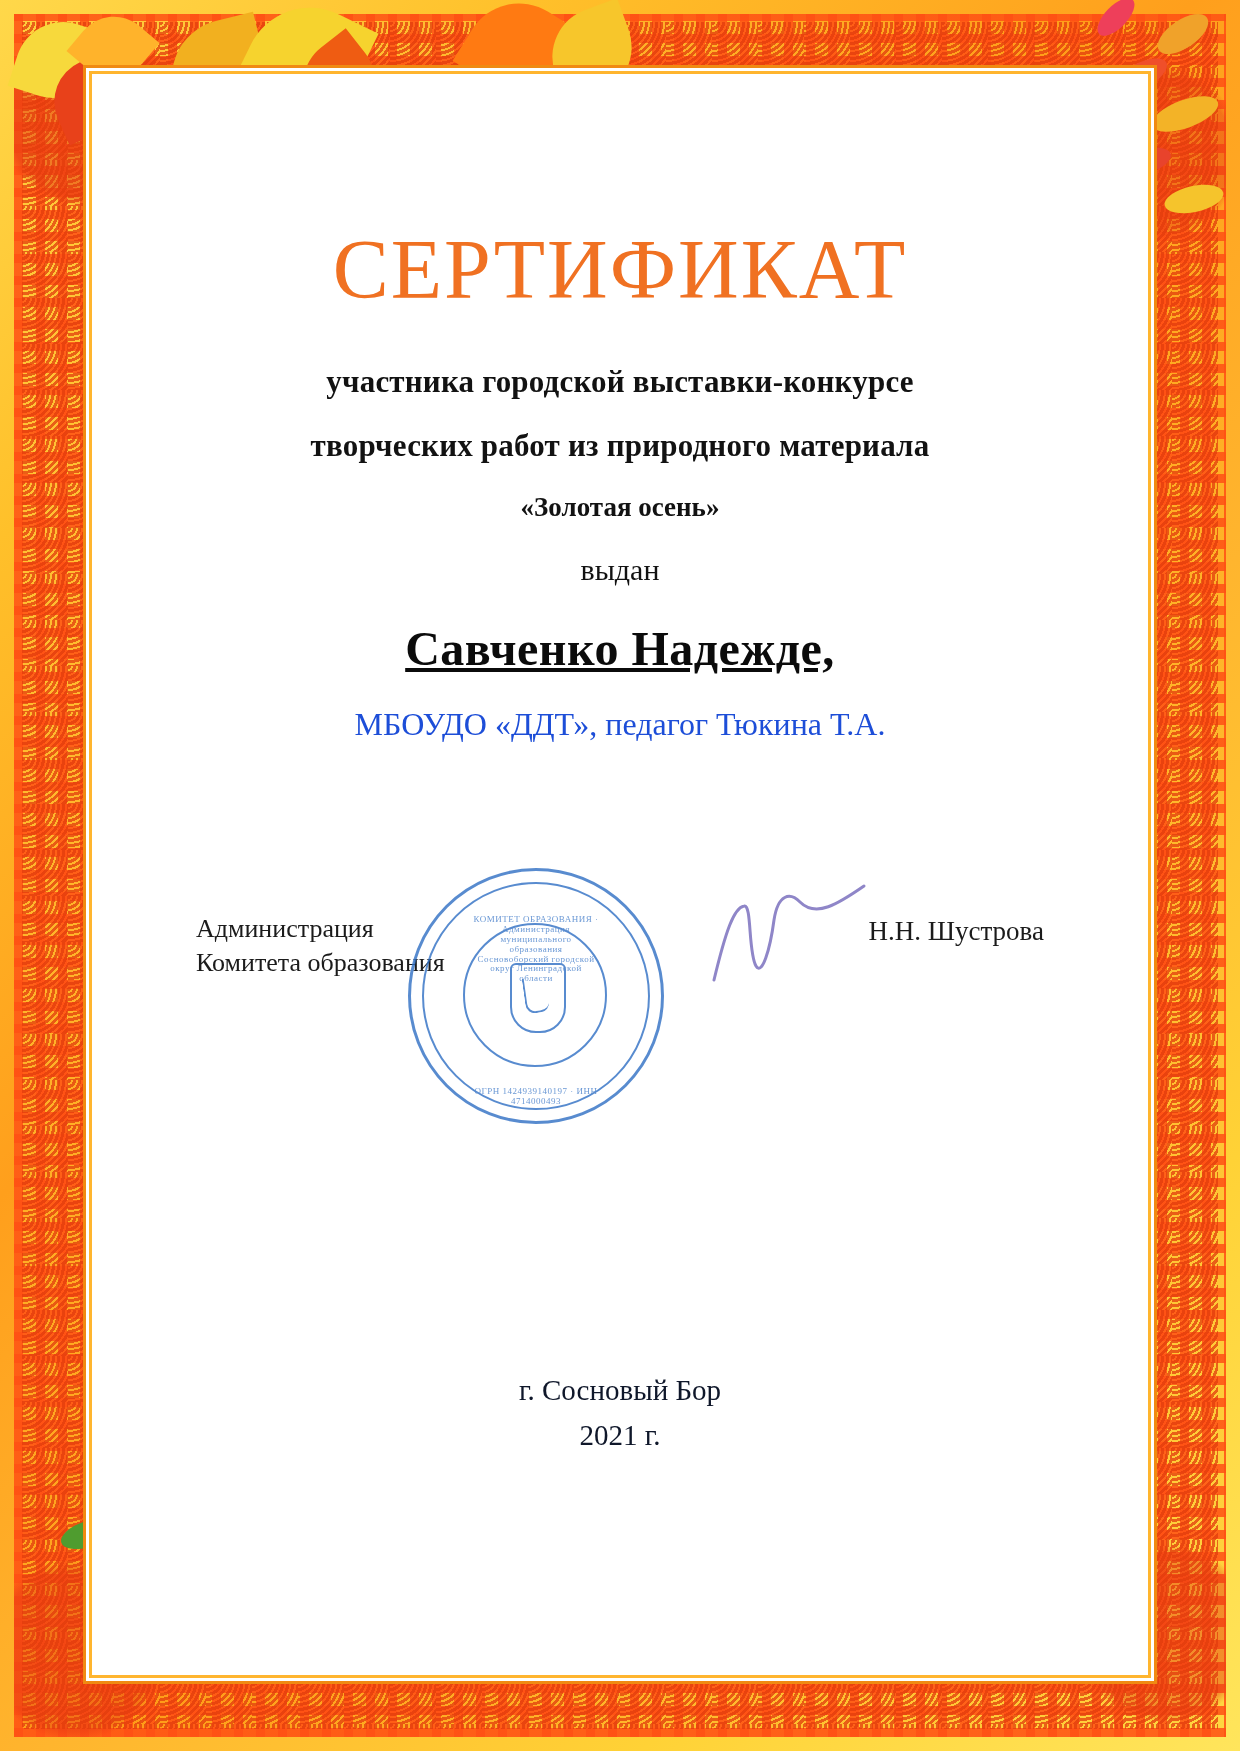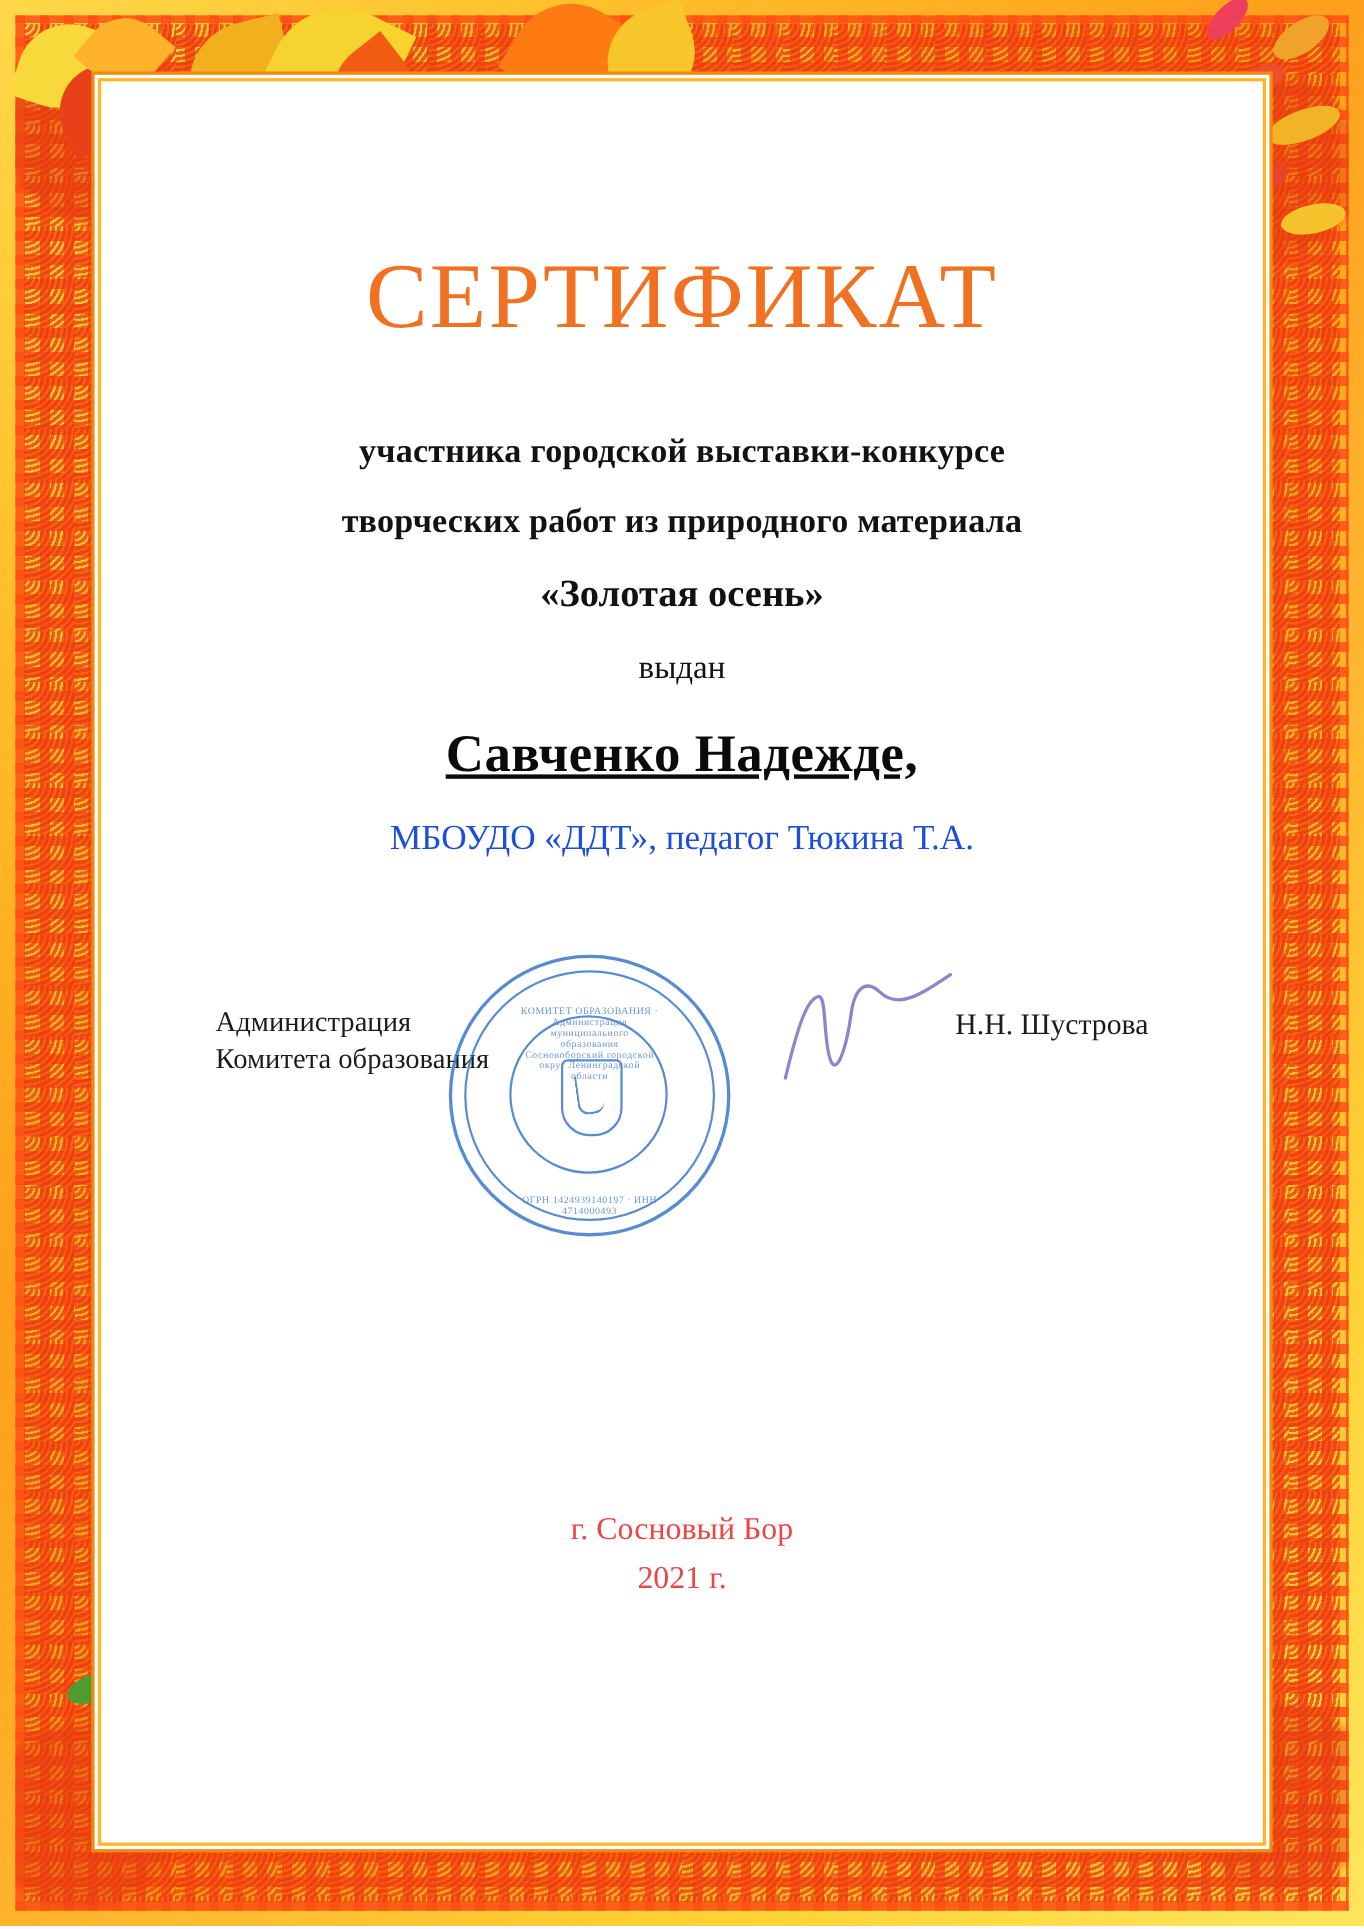--- a/index.html
+++ b/index.html
@@ -82,27 +82,27 @@
     font-size: 84px;
     letter-spacing: 2px;
     color: #f07122;
     font-family: "Liberation Serif", serif;
     line-height: 1;
   }
   .sub1, .sub2 {
     font-weight: bold;
     font-size: 31px;
     color: #121212;
-    margin-top: 80px;
+    margin-top: 52px;
     letter-spacing: 0.2px;
   }
   .sub2 { margin-top: 28px; }
   .sub3 {
     font-weight: bold;
-    font-size: 35px;
+    font-size: 27px;
     color: #121212;
     margin-top: 28px;
   }
   .issued {
     font-size: 30px;
     color: #121212;
     margin-top: 30px;
   }
   .recipient {
     font-weight: bold;
@@ -205,21 +205,21 @@
     height: 120px;
   }
 
   
   .footer {
     position: absolute;
     left: 0; right: 0;
     top: 1480px;
     text-align: center;
     font-size: 29px;
-    color: #ef4444;
+    color: #0f172a;
     line-height: 1.55;
   }
 </style>
 </head>
 <body>
 
 <div class="page">
 
   <div class="border-outer"></div>
   <div class="border-band"></div>

